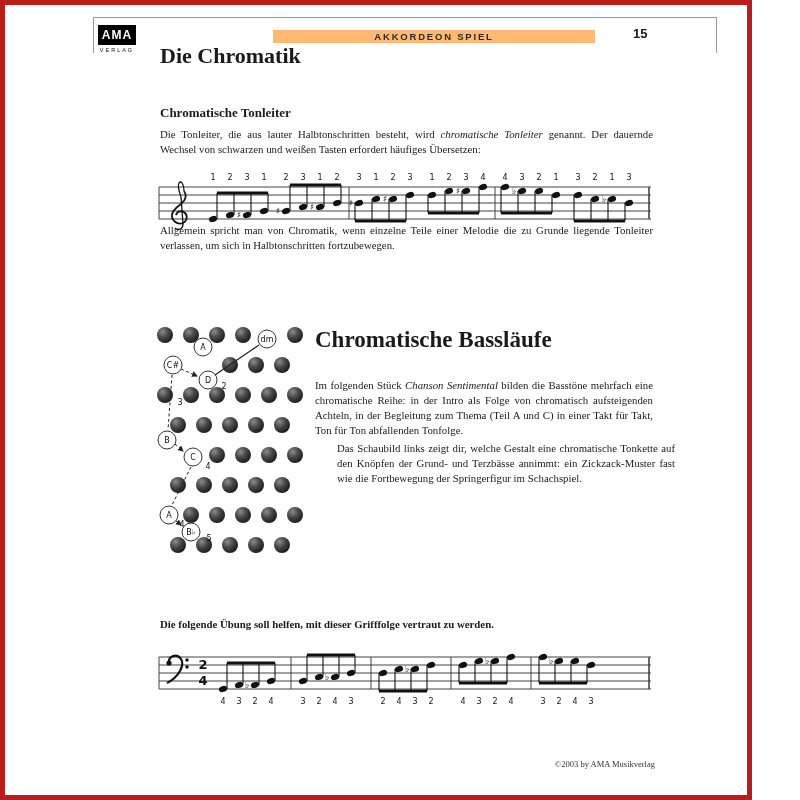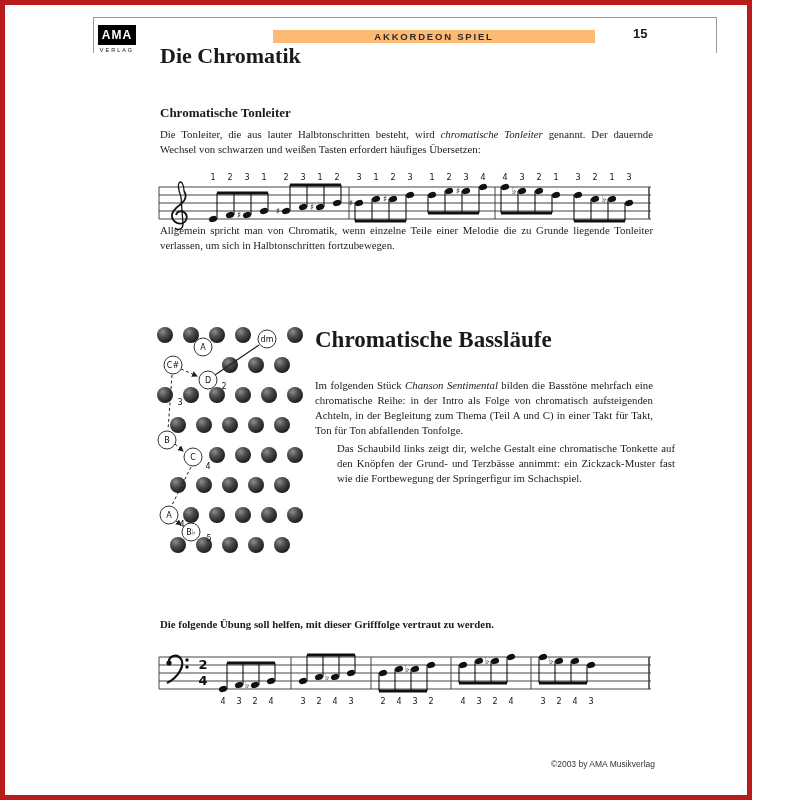--- a/index.html
+++ b/index.html
@@ -26,21 +26,21 @@
   .p2{left:155px;top:218px;width:493px;}
   .p3{left:155px;top:259px;width:493px;}
   .sec-title{left:310px;top:322px;font-size:23px;font-weight:bold;}
   .sec-p1{left:310px;top:373px;width:338px;}
   .sec-p2{left:310px;top:436px;width:338px;margin-left:22px;}
   .p4{left:155px;top:612px;width:493px;font-weight:bold;}
   .staff1{left:152px;top:166px;}
   .staff2{left:152px;top:642px;}
   .diagram{left:148px;top:320px;}
   .footer{left:398px;top:754px;width:252px;text-align:right;
-          font-family:Liberation Sans, sans-serif;font-size:8.5px;color:#333;}
+          font-family:Liberation Serif, serif;font-size:8.5px;color:#333;}
   em{font-style:italic;}
   svg text{font-family:"DejaVu Sans",sans-serif;}
 </style>
 </head>
 <body>
 
 <div class="page">
 
   <div class="abs rule-top"></div>
   <div class="abs tick" style="left:88px;"></div>

